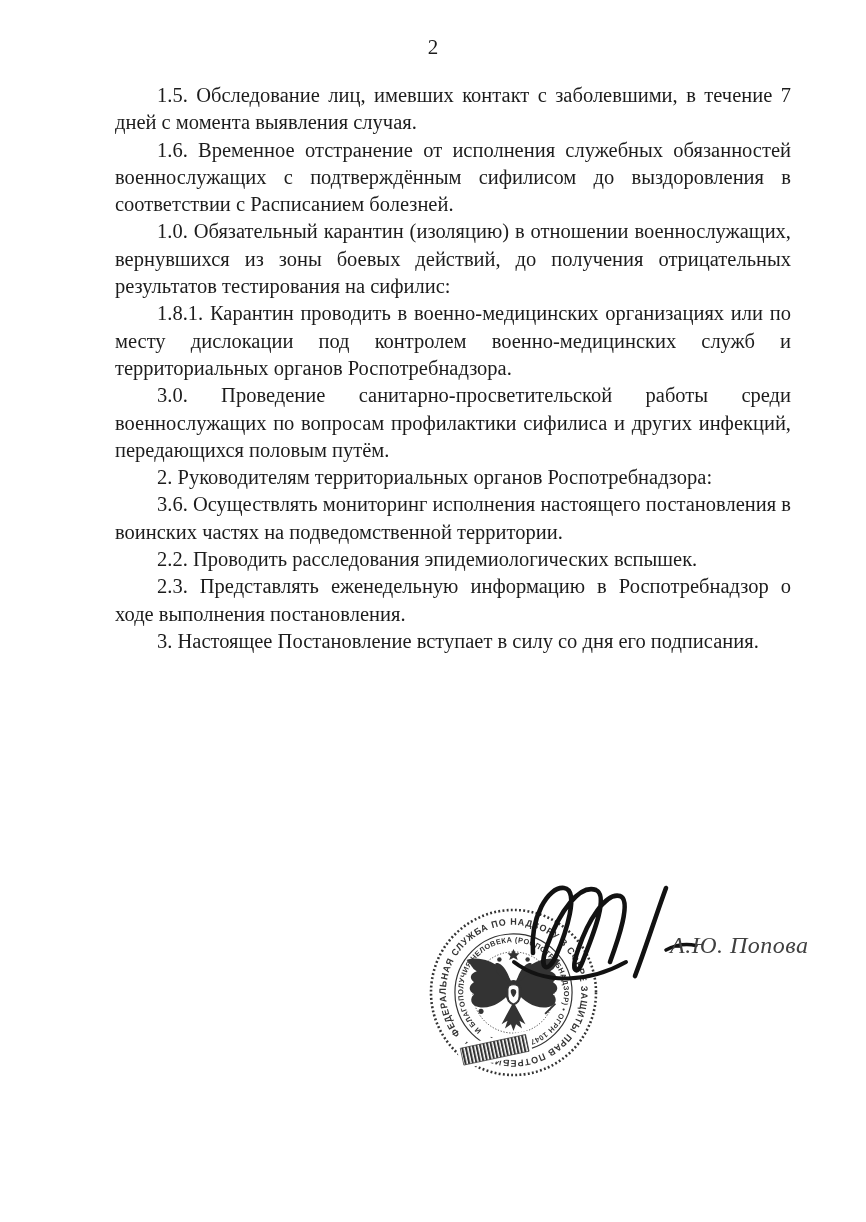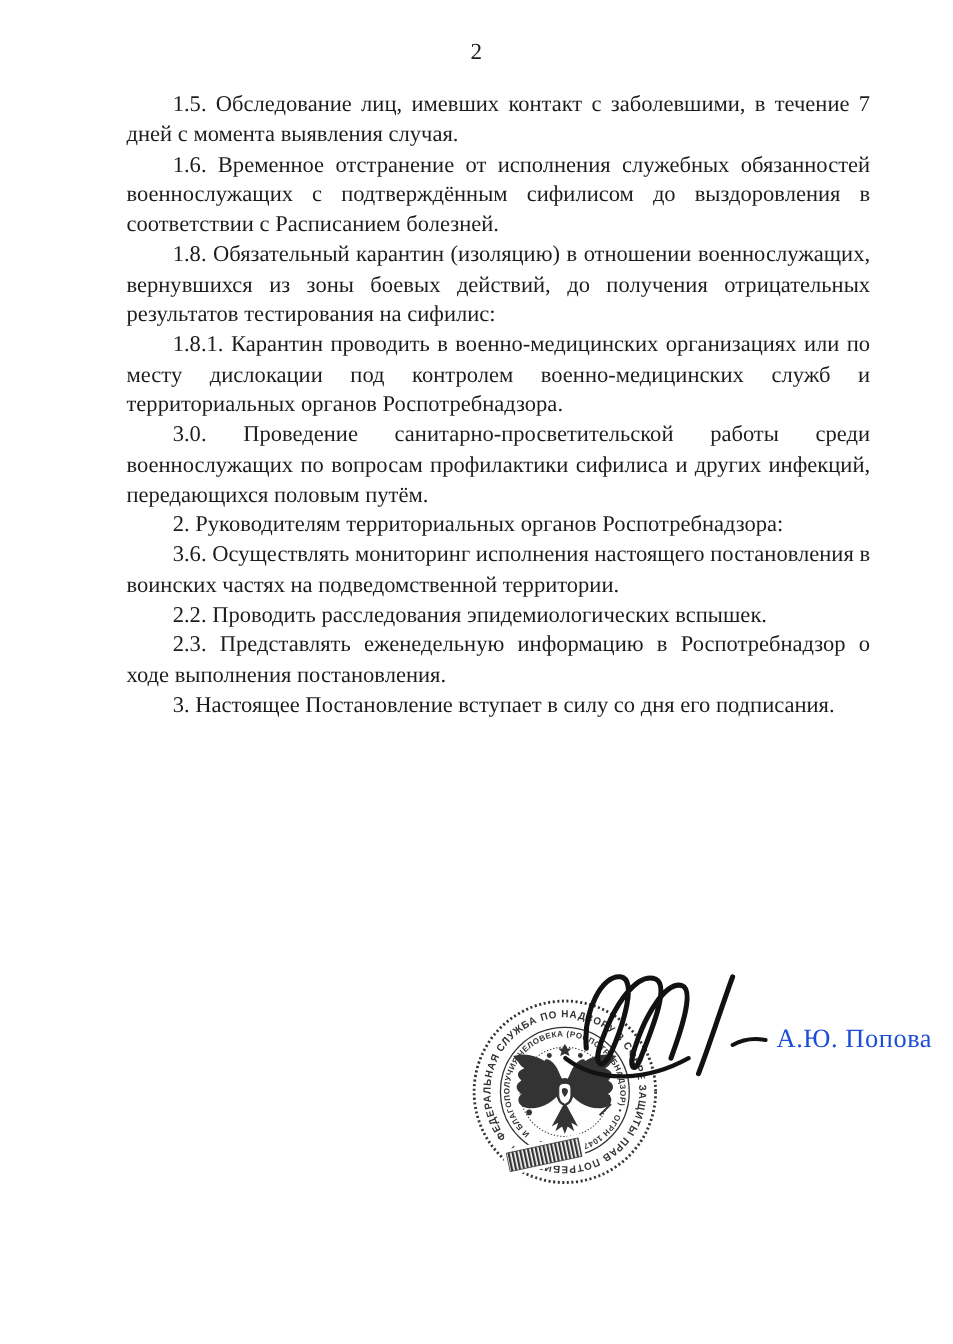--- a/index.html
+++ b/index.html
@@ -44,43 +44,44 @@
     filter: blur(0.3px);
   }
   .signature-svg {
     position: absolute;
     left: 430px; top: 858px;
     width: 392px; height: 142px;
     color: #121212;
   }
   .signatory {
     position: absolute;
-    left: 706px; top: 932px;
+    left: 670px; top: 932px;
     font-size: 24px;
     letter-spacing: 0.5px;
     white-space: nowrap;
-    color: #1d4ed8;
+    color: #404040;
+    font-style: italic;
   }
   .stamp text {
     font-family: "Liberation Sans", "DejaVu Sans", sans-serif;
     font-weight: bold;
     fill: currentColor;
   }
 </style>
 </head>
 <body>
 
 <div class="page">
 
   <div class="page-number">2</div>
 
   <div class="doc-body">
     <p>1.5. Обследование лиц, имевших контакт с заболевшими, в течение 7 дней с момента выявления случая.</p>
     <p>1.6. Временное отстранение от исполнения служебных обязанностей военнослужащих с подтверждённым сифилисом до выздоровления в соответствии с Расписанием болезней.</p>
-    <p>1.8. Обязательный карантин (изоляцию) в отношении военнослужащих, вернувшихся из зоны боевых действий, до получения отрицательных результатов тестирования на сифилис:</p>
+    <p>1.0. Обязательный карантин (изоляцию) в отношении военнослужащих, вернувшихся из зоны боевых действий, до получения отрицательных результатов тестирования на сифилис:</p>
     <p>1.8.1. Карантин проводить в военно-медицинских организациях или по месту дислокации под контролем военно-медицинских служб и территориальных органов Роспотребнадзора.</p>
     <p>3.0. Проведение санитарно-просветительской работы среди военнослужащих по вопросам профилактики сифилиса и других инфекций, передающихся половым путём.</p>
     <p>2. Руководителям территориальных органов Роспотребнадзора:</p>
     <p>3.6. Осуществлять мониторинг исполнения настоящего постановления в воинских частях на подведомственной территории.</p>
     <p>2.2. Проводить расследования эпидемиологических вспышек.</p>
     <p>2.3. Представлять еженедельную информацию в Роспотребнадзор о ходе выполнения постановления.</p>
     <p>3. Настоящее Постановление вступает в силу со дня его подписания.</p>
   </div>
 
   <div class="sig-area">

